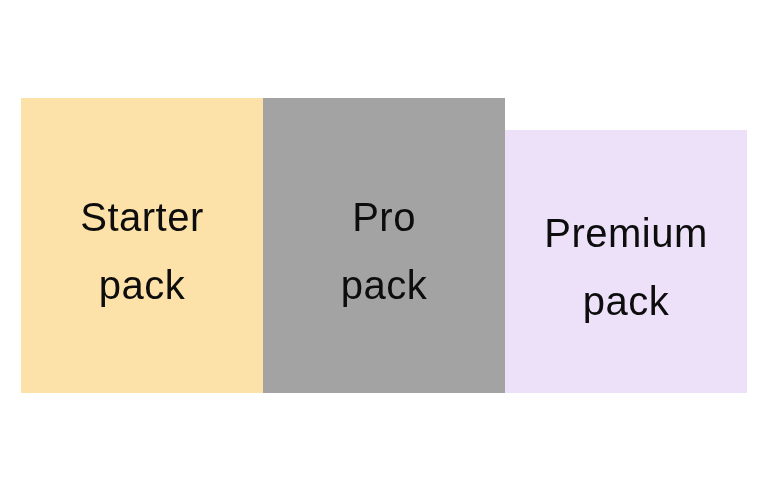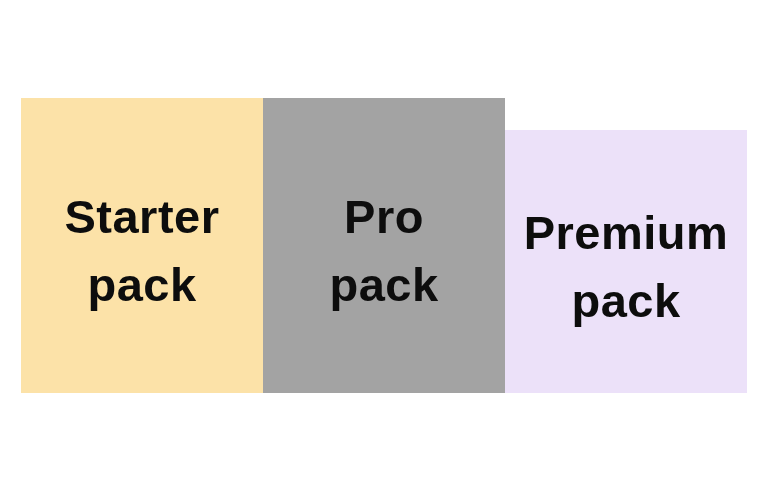--- a/index.html
+++ b/index.html
@@ -20,22 +20,22 @@
     display: flex;
   }
   .panel {
     flex: 1 1 0;
     display: flex;
     align-items: center;
     justify-content: center;
   }
   .panel-label {
     text-align: center;
-    font-weight: 700;
-    font-size: 47px;
+    font-weight: 400;
+    font-size: 40px;
     line-height: 68px;
     letter-spacing: 0.5px;
     color: #0d0d0d;
     padding-top: 10px; 
   }
   .line { display: block; }
 </style>
 </head>
 <body>
 

